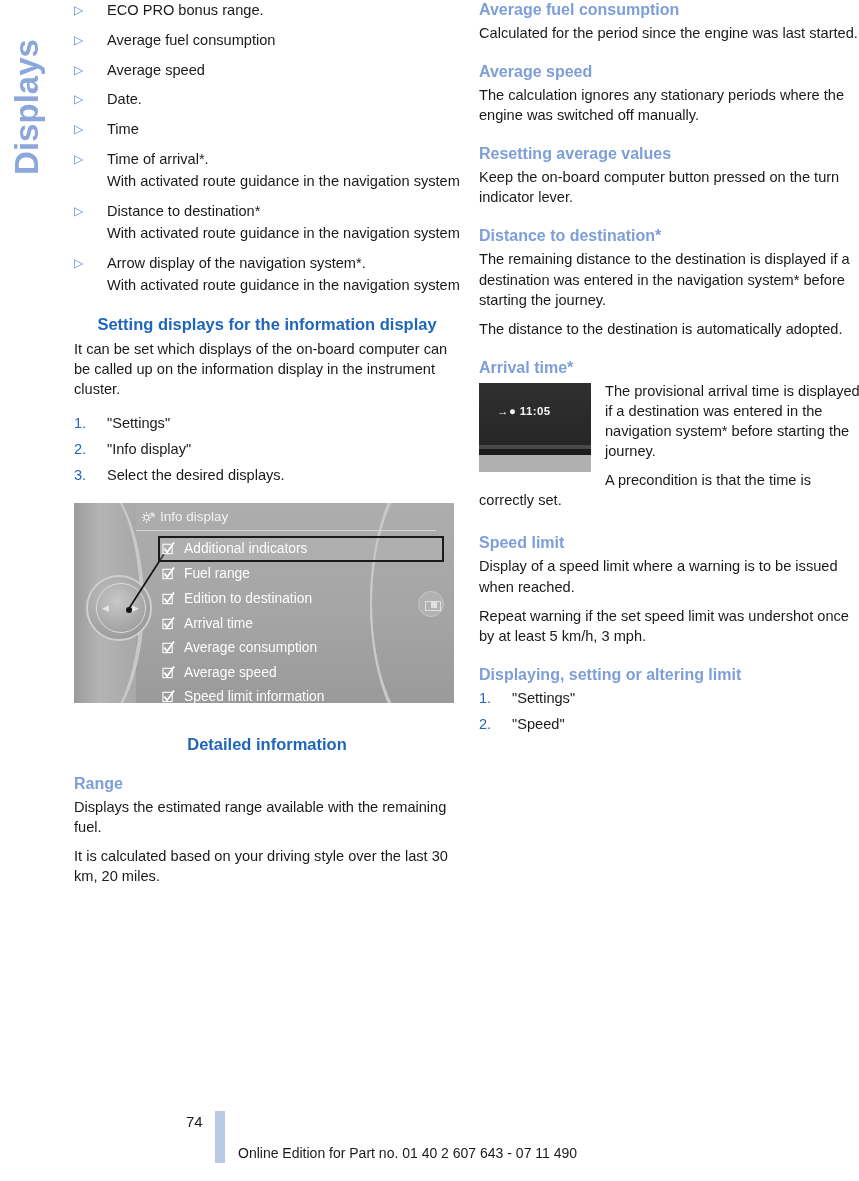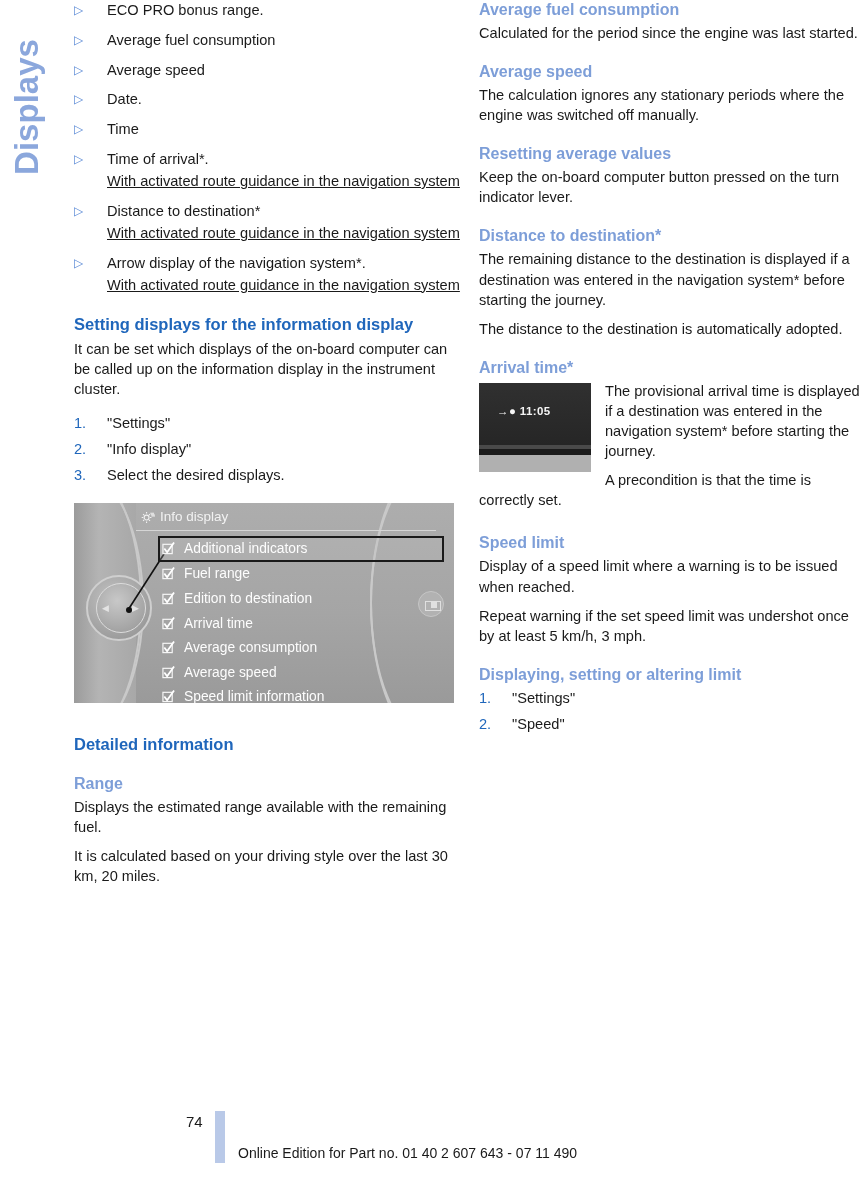--- a/index.html
+++ b/index.html
@@ -54,20 +54,21 @@
   .col-right { left: 479px; }
 
   
   .h2 {
     color: #1f66bb;
     font-size: 16.5px;
     font-weight: bold;
     line-height: 19.5px;
     margin-top: 20px;
     margin-bottom: 5px;
+    text-align: center;
   }
   .h3 {
     color: #7d9ed8;
     font-size: 16px;
     font-weight: bold;
     line-height: 19px;
     margin-top: 19px;
     margin-bottom: 4px;
   }
   .h2:first-child, .h3:first-child { margin-top: 0; }
@@ -96,21 +97,20 @@
     color: #5b8ad6;
     font-size: 12px;
     line-height: 20px;
   }
   .sub-note {
     padding-left: 33px;
     font-size: 14.6px;
     line-height: 20px;
     margin-top: 1px;
     margin-bottom: 9.8px;
-    text-decoration: underline;
   }
 
   
   ol.num { list-style: none; }
   ol.num > li {
     position: relative;
     padding-left: 33px;
     font-size: 14.6px;
     line-height: 20px;
     margin-bottom: 6px;

